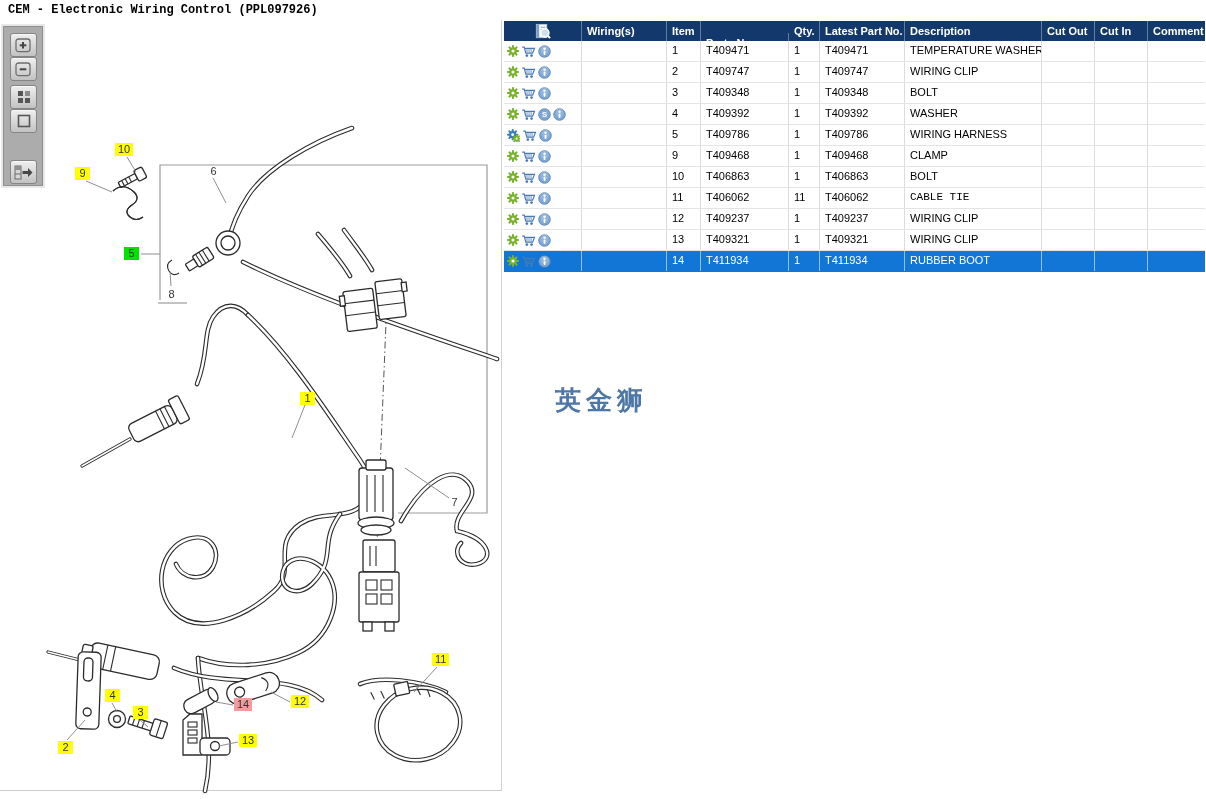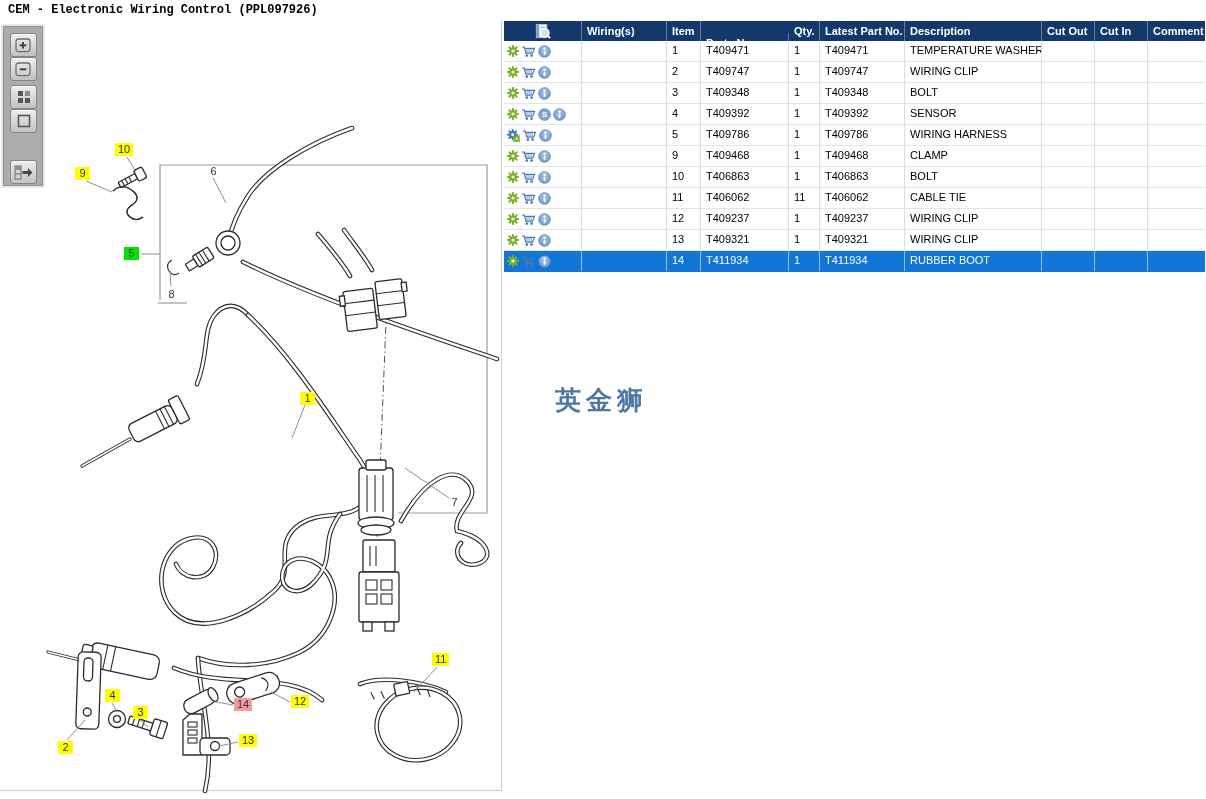--- a/index.html
+++ b/index.html
@@ -516,21 +516,21 @@
               <circle cx="8" cy="4.6" r="1.5" fill="#fff"></circle>
               <rect x="6.9" y="6.9" width="2.3" height="5.3" rx="1.1" fill="#fff"></rect>
             </svg>
           </span>
         </div>
         <div class="cell" style="width: 85px;"></div>
         <div class="cell" style="width: 34px;">4</div>
         <div class="cell" style="width: 88px;">T409392</div>
         <div class="cell" style="width: 31px;">1</div>
         <div class="cell" style="width: 85px;">T409392</div>
-        <div class="cell" style="width: 137px;">SENSOR</div>
+        <div class="cell" style="width: 137px;">WASHER</div>
         <div class="cell" style="width: 53px;"></div>
         <div class="cell" style="width: 53px;"></div>
         <div class="cell" style="width: 57px;"></div>
       </div>
       <div class="t-row">
         <div class="cell icons-cell" style="width: 78px;">
           <span style="display: inline-flex;">
             <svg width="13" height="13" viewBox="0 0 16 16">
               <rect x="5.8" y="0" width="2.4" height="4" rx="1" transform="rotate(0 7 7)" fill="#3a7abd"></rect>
               <rect x="5.8" y="0" width="2.4" height="4" rx="1" transform="rotate(45 7 7)" fill="#3a7abd"></rect>
@@ -706,21 +706,21 @@
               <circle cx="8" cy="4.6" r="1.5" fill="#fff"></circle>
               <rect x="6.9" y="6.9" width="2.3" height="5.3" rx="1.1" fill="#fff"></rect>
             </svg>
           </span>
         </div>
         <div class="cell" style="width: 85px;"></div>
         <div class="cell" style="width: 34px;">11</div>
         <div class="cell" style="width: 88px;">T406062</div>
         <div class="cell" style="width: 31px;">11</div>
         <div class="cell" style="width: 85px;">T406062</div>
-        <div class="cell" style="width: 137px;">CABLE TIE</div>
+        <div class="cell" style="width: 137px; font-family: Liberation Mono, monospace;">CABLE TIE</div>
         <div class="cell" style="width: 53px;"></div>
         <div class="cell" style="width: 53px;"></div>
         <div class="cell" style="width: 57px;"></div>
       </div>
       <div class="t-row">
         <div class="cell icons-cell" style="width: 78px;">
           <span style="display: inline-flex;">
             <svg width="12" height="12" viewBox="0 0 16 16">
               <rect x="6.7" y="0" width="2.6" height="4.6" rx="1" transform="rotate(0 8 8)" fill="#76b32a"></rect>
               <rect x="6.7" y="0" width="2.6" height="4.6" rx="1" transform="rotate(45 8 8)" fill="#76b32a"></rect>

